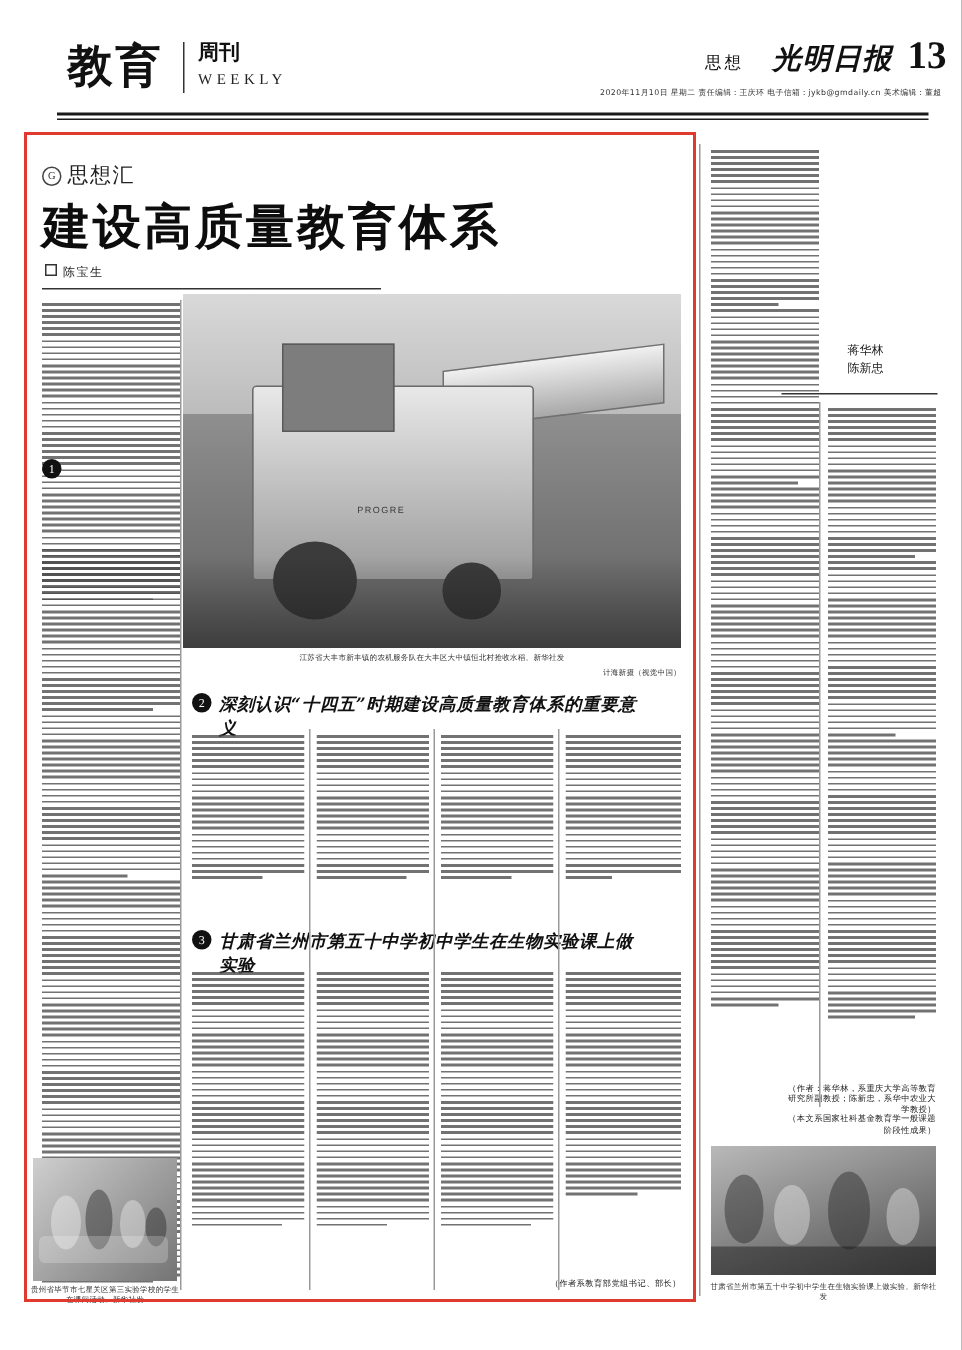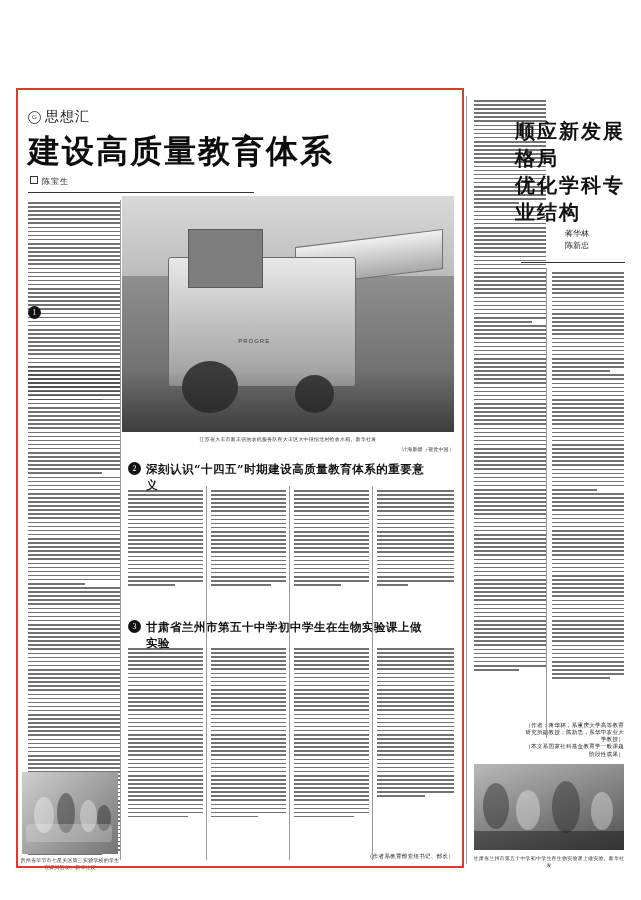--- a/index.html
+++ b/index.html
@@ -238,21 +238,21 @@
     font-family: "Liberation Serif", serif;
   }
   .sec-title {
     font-family: "DejaVu Serif", serif;
     font-weight: bold;
     font-size: 10.5px;
     color: #111;
     letter-spacing: .5px;
     line-height: 1.35;
   }
-  .sec-title.big { font-size: 11.5px; }
+  .sec-title.big { font-size: 11.5px; font-style: italic; }
 
   
   .photo {
     position: absolute;
     background: #6f6f6f;
     overflow: hidden;
   }
   .cap {
     position: absolute;
     font-size: 5px;
@@ -327,20 +327,32 @@
 
   .kids-bg { position:absolute; inset:0; background:linear-gradient(135deg,#cfcfcf,#747474); }
   .blob { position:absolute; border-radius:50%; background:rgba(255,255,255,.35); }
   .blob.d { background:rgba(40,40,40,.45); }
 </style>
 </head>
 <body>
 
 <div class="page">
 
+  <div class="masthead">
+    <div class="mast-title">教育</div>
+    <div class="mast-divider"></div>
+    <div class="mast-sub">周刊</div>
+    <div class="mast-sub-en">WEEKLY</div>
+    <div class="mast-center">思想</div>
+    <div class="mast-paper">光明日报</div>
+    <div class="mast-pageno">13</div>
+    <div class="mast-meta">2020年11月10日  星期二   责任编辑：王庆环  电子信箱：jykb@gmdaily.cn  美术编辑：董超</div>
+    <div class="mast-rule"></div>
+    <div class="mast-rule2"></div>
+  </div>
 
   <div class="redbox"></div>
 
   <div class="kicker">
     <span class="kicker-badge">G</span>
     <span class="kicker-text">思想汇</span>
   </div>
   <div class="headline">建设高质量教育体系</div>
   <div class="byline"><span class="sq"></span><span>陈宝生</span></div>
   <div class="hl-rule"></div>
@@ -1000,22 +1012,20 @@
         <i></i>
         <i></i>
         <i></i>
         <i></i>
         <i></i>
         <i></i>
         <i class="short"></i>
     </div>
   </div>
 
-  <div class="rt-headline" style="white-space:pre-line;">顺应新发展格局
-优化学科专业结构</div>
   <div class="rt-byline">
     <span>蒋华林</span><br>
     <span>陈新忠</span>
   </div>
   <div class="rt-rule"></div>
 
   <div class="col" style="left:552px; top:272px; width:72px; height:464px;">
     <div class="fake-lines dense">
       <i></i>
         <i></i>

